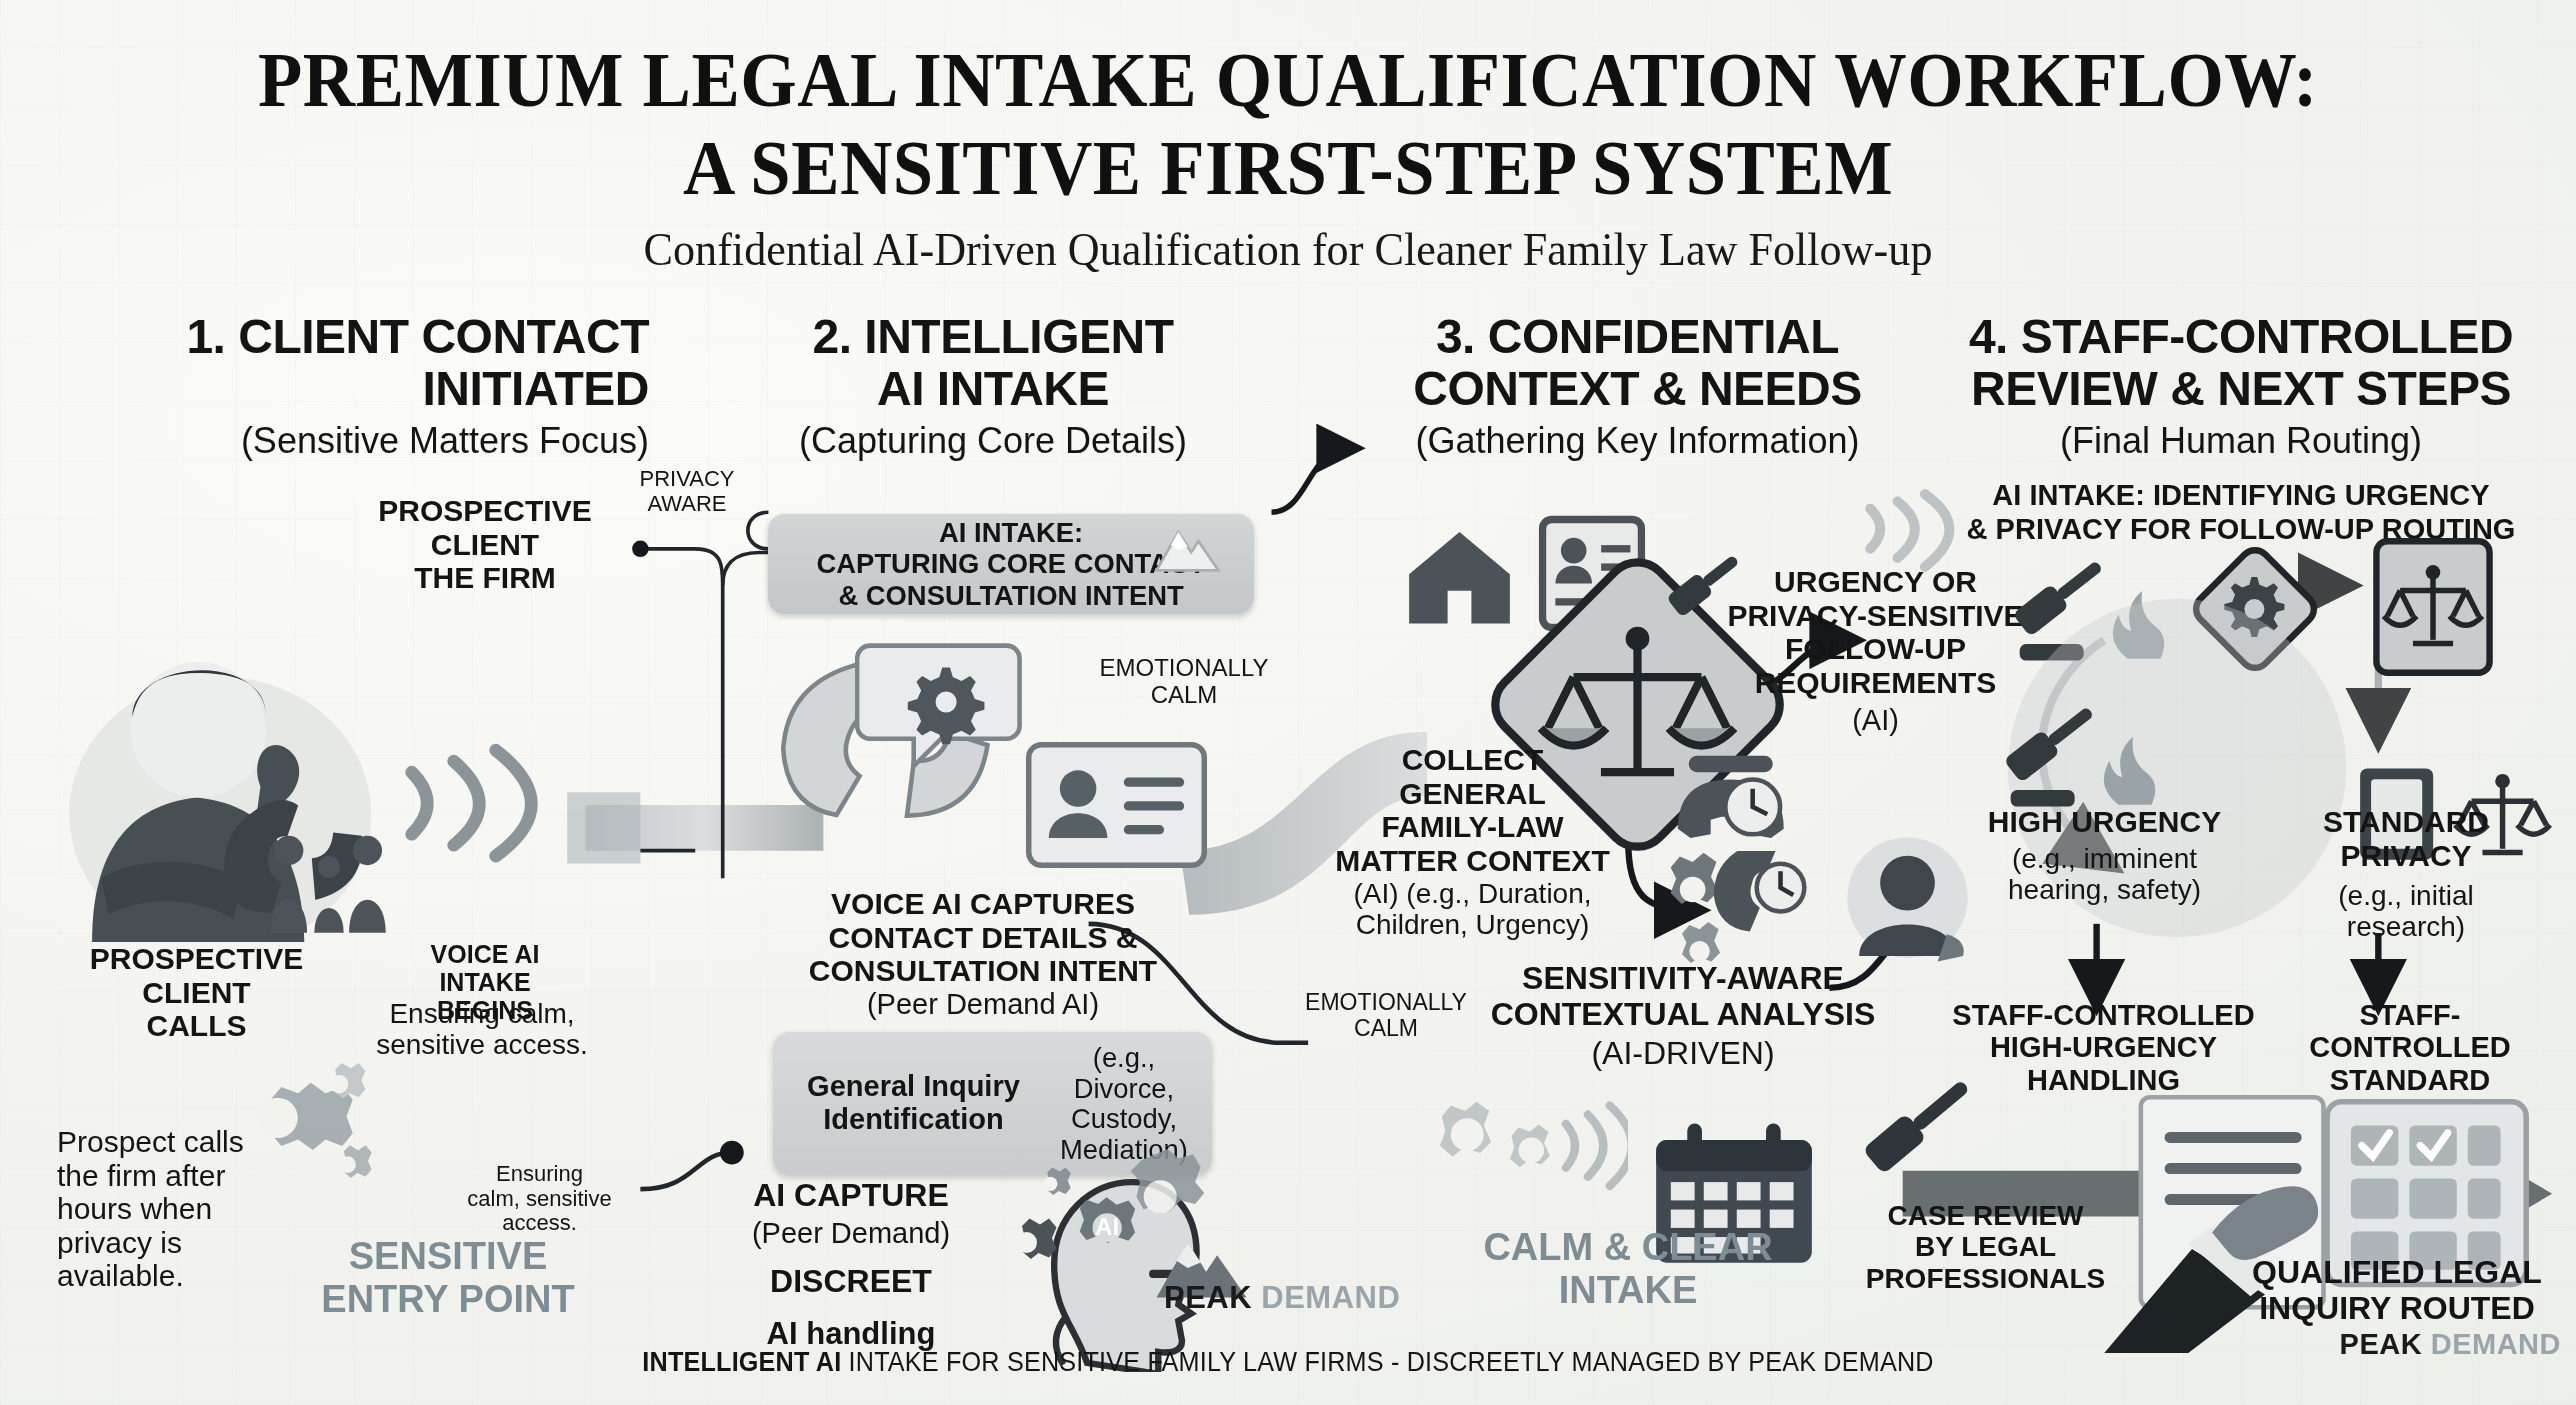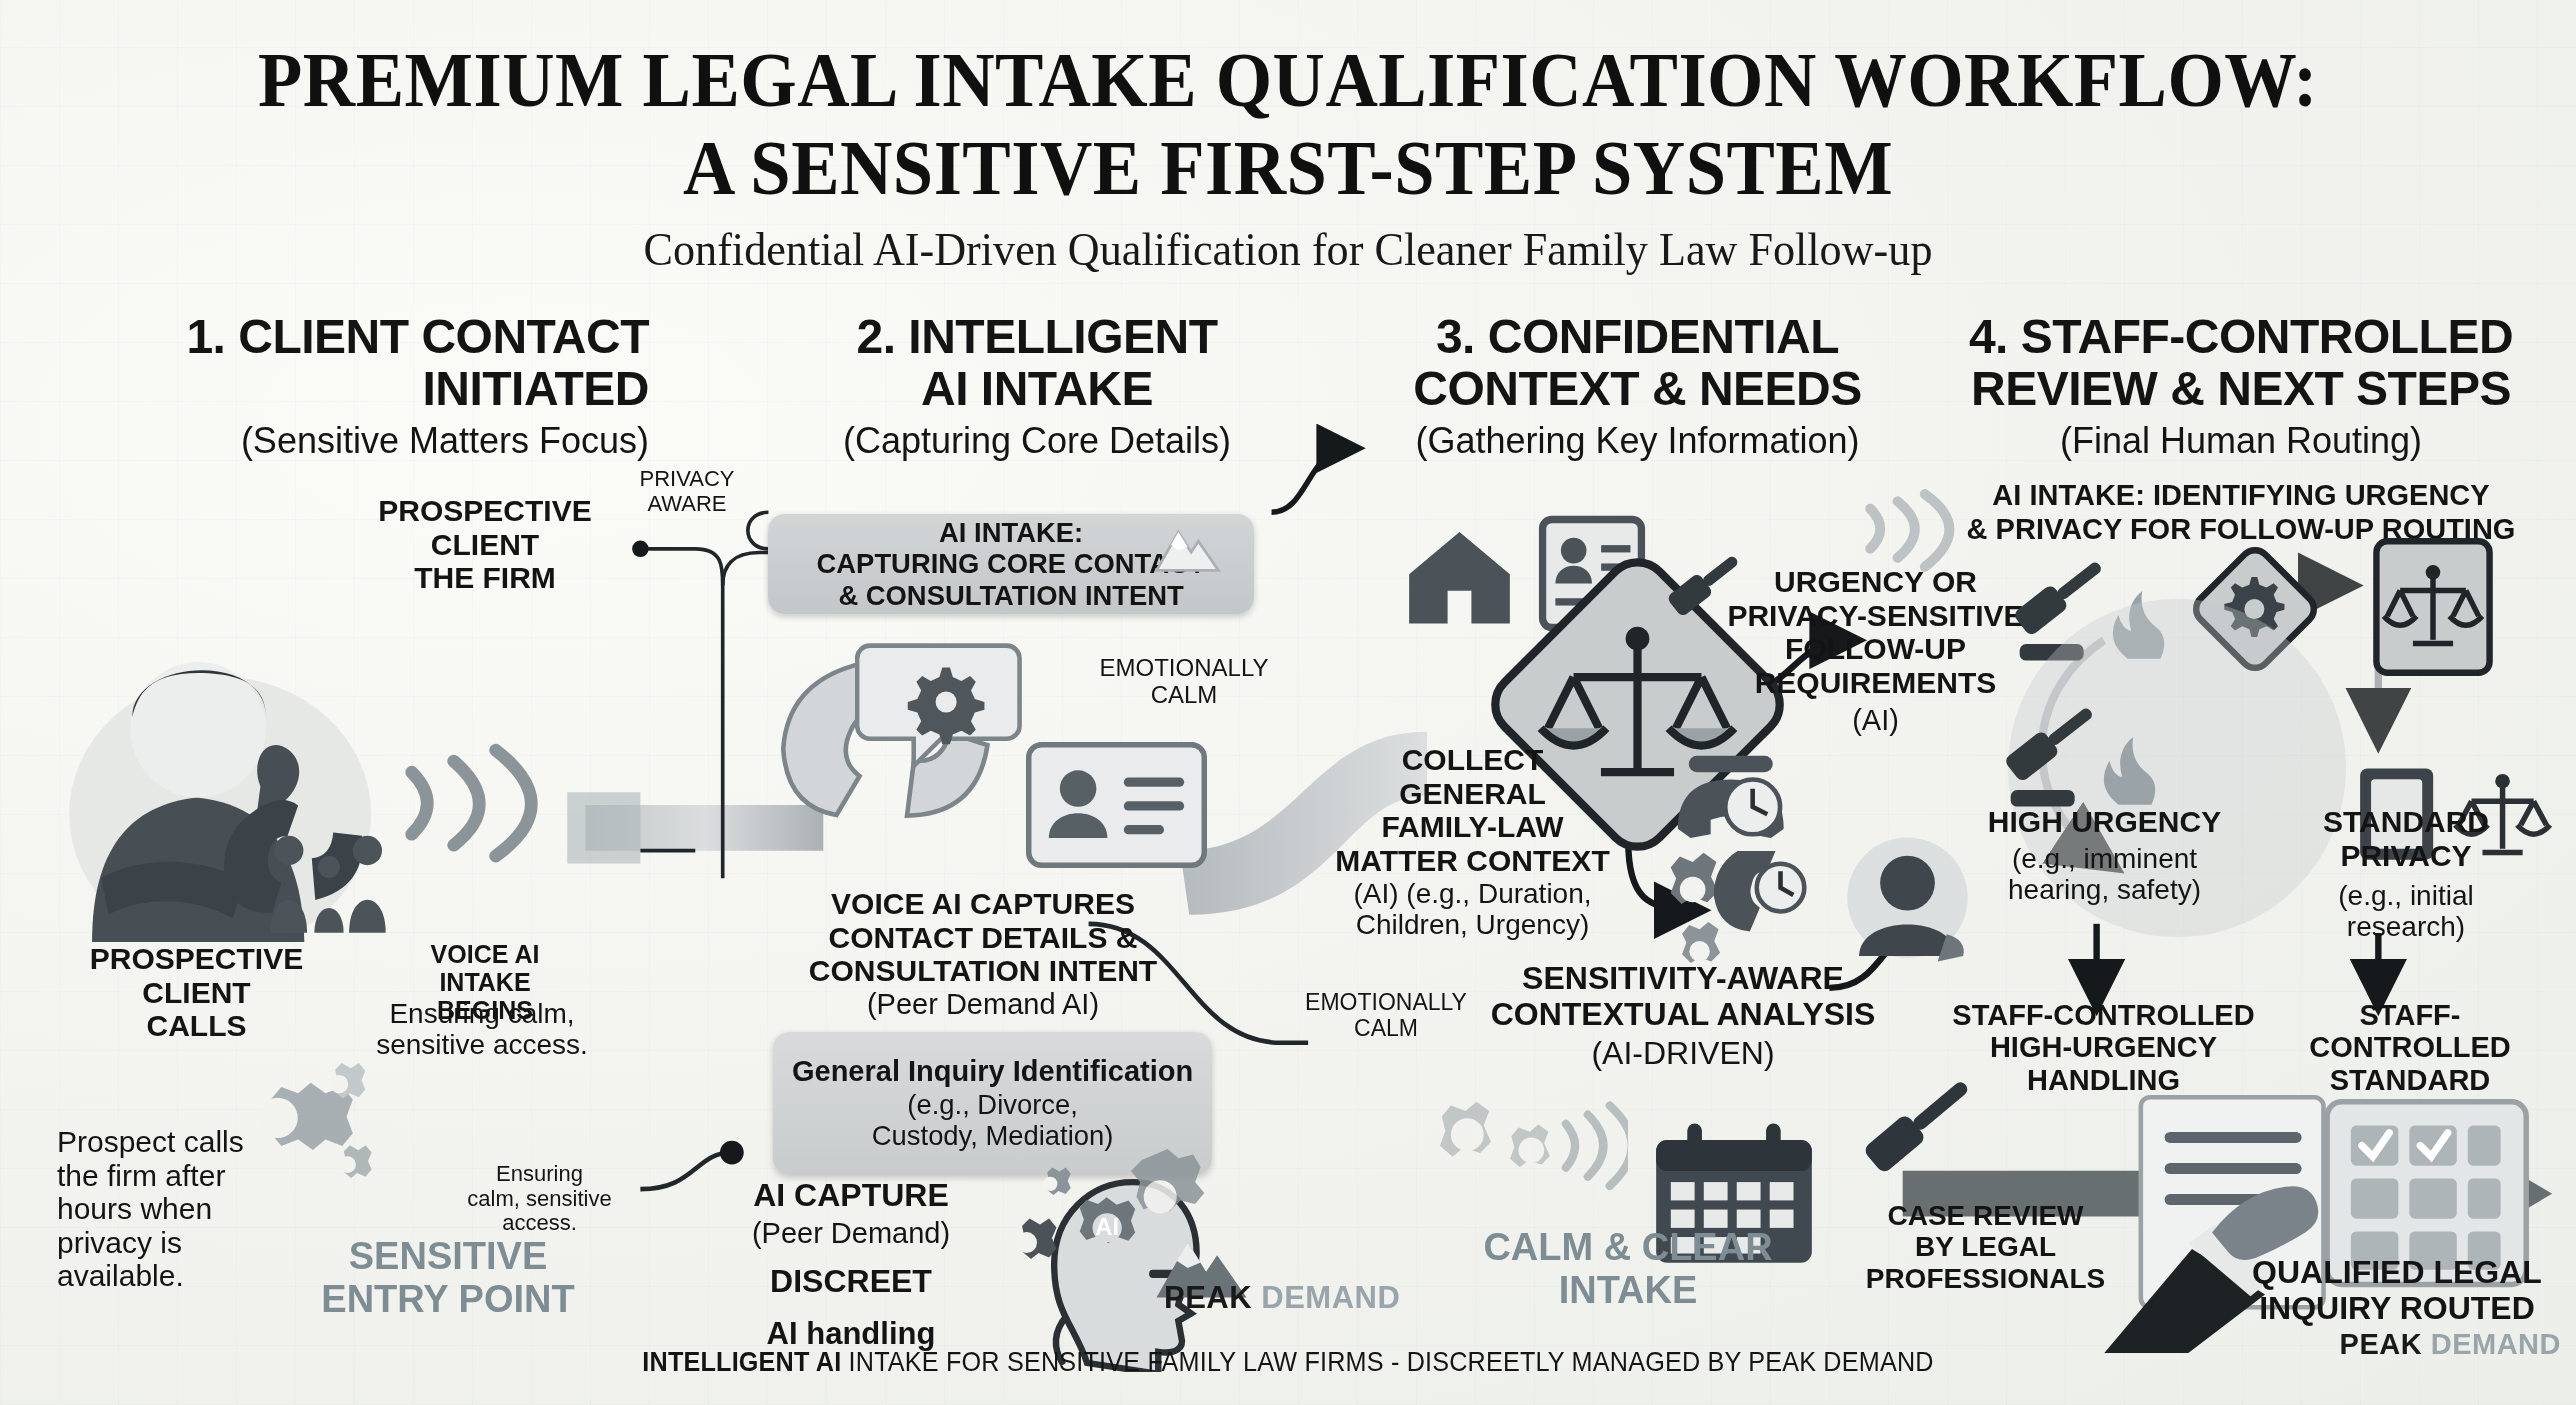--- a/index.html
+++ b/index.html
@@ -76,21 +76,21 @@
 
   <div class="title title-l1 abs">PREMIUM LEGAL INTAKE QUALIFICATION WORKFLOW:</div>
   <div class="title title-l2 abs">A SENSITIVE FIRST-STEP SYSTEM</div>
   <div class="subtitle abs">Confidential AI-Driven Qualification for Cleaner Family Law Follow-up</div>
 
   <div class="colhead abs" style="left:64px;top:311px;width:585px;text-align:right;">
     <div class="h" style="white-space:pre-line;">1. CLIENT CONTACT
 INITIATED</div>
     <div class="s">(Sensitive Matters Focus)</div>
   </div>
-  <div class="colhead abs" style="left:758px;top:311px;width:558px;">
+  <div class="colhead abs" style="left:714px;top:311px;width:558px;">
     <div class="h" style="white-space:pre-line;">2. INTELLIGENT
 AI INTAKE</div>
     <div class="s">(Capturing Core Details)</div>
   </div>
   <div class="colhead abs" style="left:1345px;top:311px;width:585px;">
     <div class="h" style="white-space:pre-line;">3. CONFIDENTIAL
 CONTEXT &amp; NEEDS</div>
     <div class="s">(Gathering Key Information)</div>
   </div>
   <div class="colhead abs" style="left:1921px;top:311px;width:640px;">
@@ -258,21 +258,21 @@
     <rect x="108" y="40" width="66" height="10" rx="5" fill="#576065"></rect>
     <rect x="108" y="66" width="66" height="10" rx="5" fill="#576065"></rect>
     <rect x="108" y="92" width="44" height="10" rx="5" fill="#576065"></rect>
   </svg>
 
   <div class="tb bold" style="left:768px;top:887px;width:430px;font-size:30px;white-space:pre-line;">VOICE AI CAPTURES
 CONTACT DETAILS &amp;
 CONSULTATION INTENT</div>
   <div class="tb" style="left:768px;top:988px;width:430px;font-size:29px;">(Peer Demand AI)</div>
 
-  <div class="box light" style="left:773px;top:1032px;width:421px;height:128px;flex-direction:column;padding:7.3px 9.1px;">
+  <div class="box light" style="left:773px;top:1032px;width:421px;height:128px;flex-direction:row;padding:7.3px 9.1px;">
     <div style="font-size:29px;">General Inquiry Identification</div>
     <div style="font-size:27.4px;font-weight:400;line-height:1.12;white-space:pre-line;margin-top:1.8px;">(e.g., Divorce,
 Custody, Mediation)</div>
   </div>
 
   <div class="tb bold" style="left:723px;top:1178px;width:256px;font-size:32px;">AI CAPTURE</div>
   <div class="tb" style="left:723px;top:1217px;width:256px;font-size:29px;">(Peer Demand)</div>
   <div class="tb bold" style="left:723px;top:1264px;width:256px;font-size:32px;">DISCREET</div>
   <div class="tb bold" style="left:723px;top:1303px;width:256px;font-size:31px;margin-top:14px;">AI handling</div>
 

